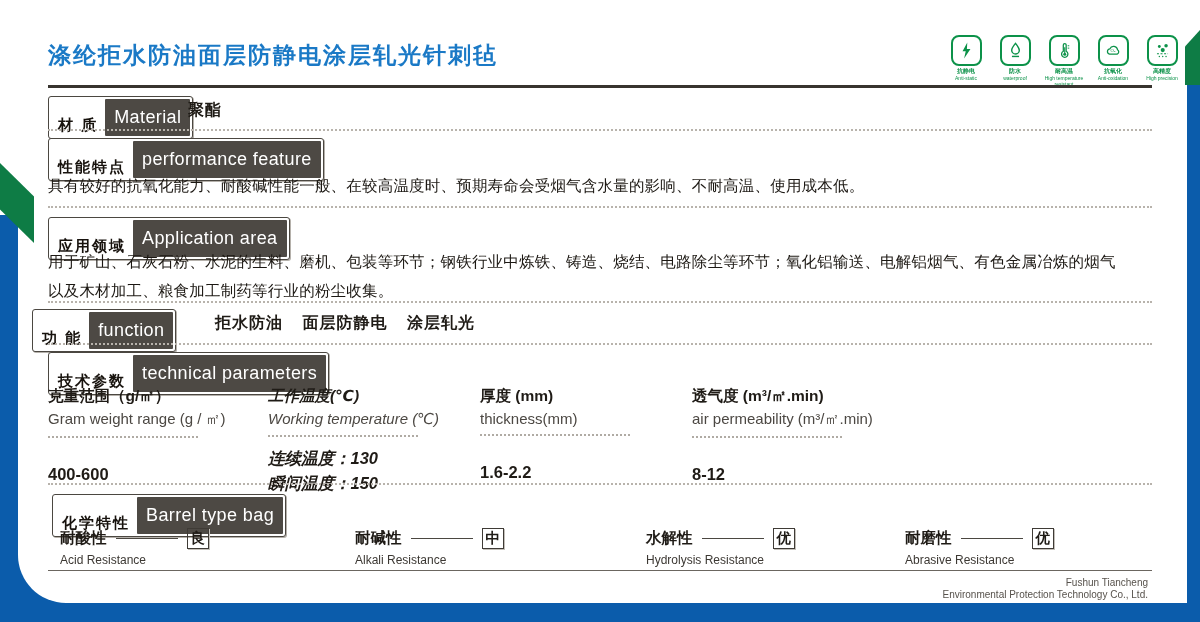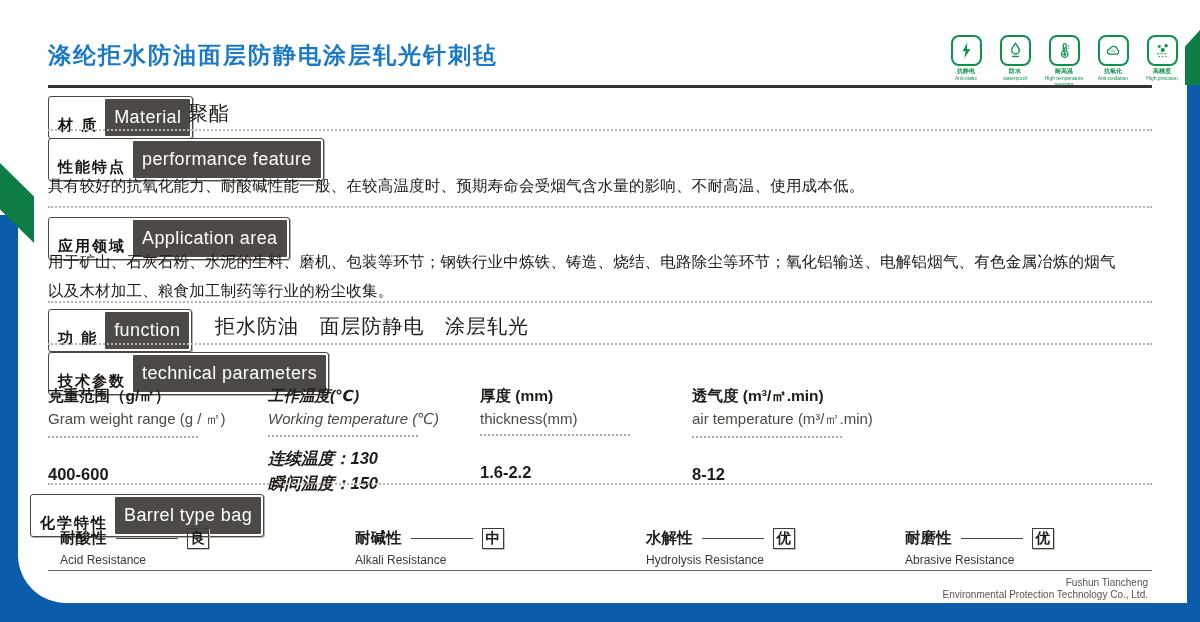--- a/index.html
+++ b/index.html
@@ -47,21 +47,21 @@
   
   .seclabel{
     display:inline-flex;align-items:stretch;border:1px solid #4b4741;
     border-radius:3px;padding:2px;background:#fff;box-shadow:1px 1px 0 #b5b1ab;
   }
   .seclabel .zh{font-weight:700;font-size:15px;padding:1px 7px;letter-spacing:2px;color:#17120d;white-space:nowrap;margin-top:16px;}
   .seclabel .badge{
     background:#4d4944;color:#fff;font-size:18px;padding:2px 9px;
     display:flex;align-items:center;border-radius:1px;letter-spacing:.4px;white-space:nowrap;
   }
-  .inline-value{font-weight:400;font-size:20px;letter-spacing:1px;}
+  .inline-value{font-weight:700;font-size:16px;letter-spacing:1px;}
   .body-text{font-size:15.5px;letter-spacing:.2px;color:#1c1813;line-height:29px;}
   .func-value{word-spacing:14px;}
   
   .pcol .zh{font-size:15.5px;font-weight:700;margin-bottom:3px;white-space:nowrap;}
   .pcol .en{font-size:15px;color:#4c4843;margin-bottom:7px;white-space:nowrap;}
   .pcol .dots{border-top:2px dotted #b0aba4;width:150px;margin-bottom:9px;}
   .pcol.wide .dots{width:210px;}
   .pcol .vals{font-weight:700;font-size:16.5px;line-height:25px;white-space:nowrap;}
   .pcol.single .vals{padding-top:15px;}
   .pcol.wide .vals{font-size:15.5px;}
@@ -180,21 +180,21 @@
   <div class="abs dotted" style="top:206px;"></div>
 
   <div class="abs seclabel" style="left:48px;top:217px;">
     <span class="zh">应用领域</span>
     <span class="badge">Application area</span>
   </div>
   <div class="abs body-text" style="left:48px;top:247px;width:1080px;">用于矿山、石灰石粉、水泥的生料、磨机、包装等环节；钢铁行业中炼铁、铸造、烧结、电路除尘等环节；氧化铝输送、电解铝烟气、有色金属冶炼的烟气以及木材加工、粮食加工制药等行业的粉尘收集。</div>
 
   <div class="abs dotted" style="top:301px;"></div>
 
-  <div class="abs seclabel" style="left:48px;top:309px;">
+  <div class="abs seclabel" style="left:32px;top:309px;">
     <span class="zh">功 能</span>
     <span class="badge">function</span>
   </div>
   <div class="abs inline-value func-value" style="left:215px;top:313px;">拒水防油 面层防静电 涂层轧光</div>
 
   <div class="abs dotted" style="top:343px;"></div>
 
   <div class="abs seclabel" style="left:48px;top:352px;">
     <span class="zh">技术参数</span>
     <span class="badge">technical parameters</span>
@@ -216,28 +216,28 @@
     </div>
   </div>
   <div class="abs pcol single" style="left:480px;top:386px;">
     <div class="zh">厚度 (mm)</div>
     <div class="en">thickness(mm)</div>
     <div class="dots"></div>
     <div class="vals">1.6-2.2</div>
   </div>
   <div class="abs pcol single" style="left:692px;top:386px;">
     <div class="zh">透气度 (m³/㎡.min)</div>
-    <div class="en">air temperature  (m³/㎡.min)</div>
+    <div class="en">air permeability  (m³/㎡.min)</div>
     <div class="dots"></div>
     <div class="vals">8-12</div>
   </div>
 
   <div class="abs dotted" style="top:483px;"></div>
 
-  <div class="abs seclabel" style="left:30px;top:494px;justify-content:space-between;">
+  <div class="abs seclabel" style="left:52px;top:494px;justify-content:space-between;">
     <span class="zh">化学特性</span>
     <span class="badge">Barrel type bag</span>
   </div>
 
   <div class="abs chem-item" style="left:60px;top:528px;">
     <div class="row">
       <span class="zh">耐酸性</span>
       <span class="line"></span>
       <span class="rating-box">良</span>
     </div>

